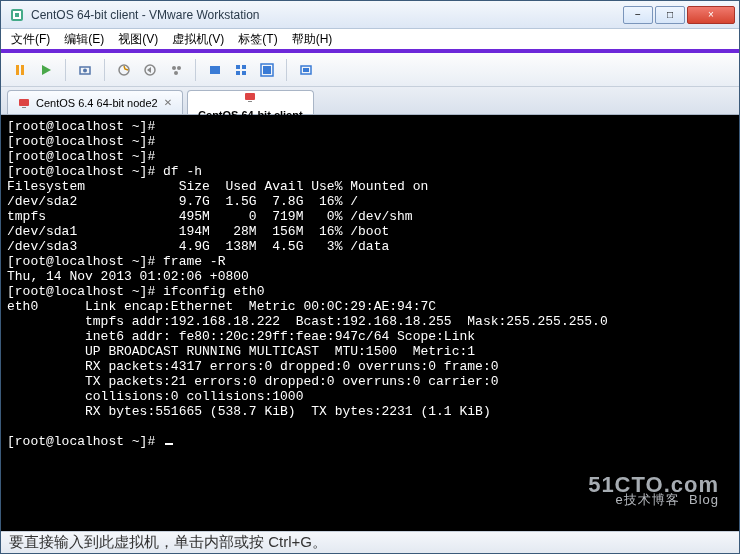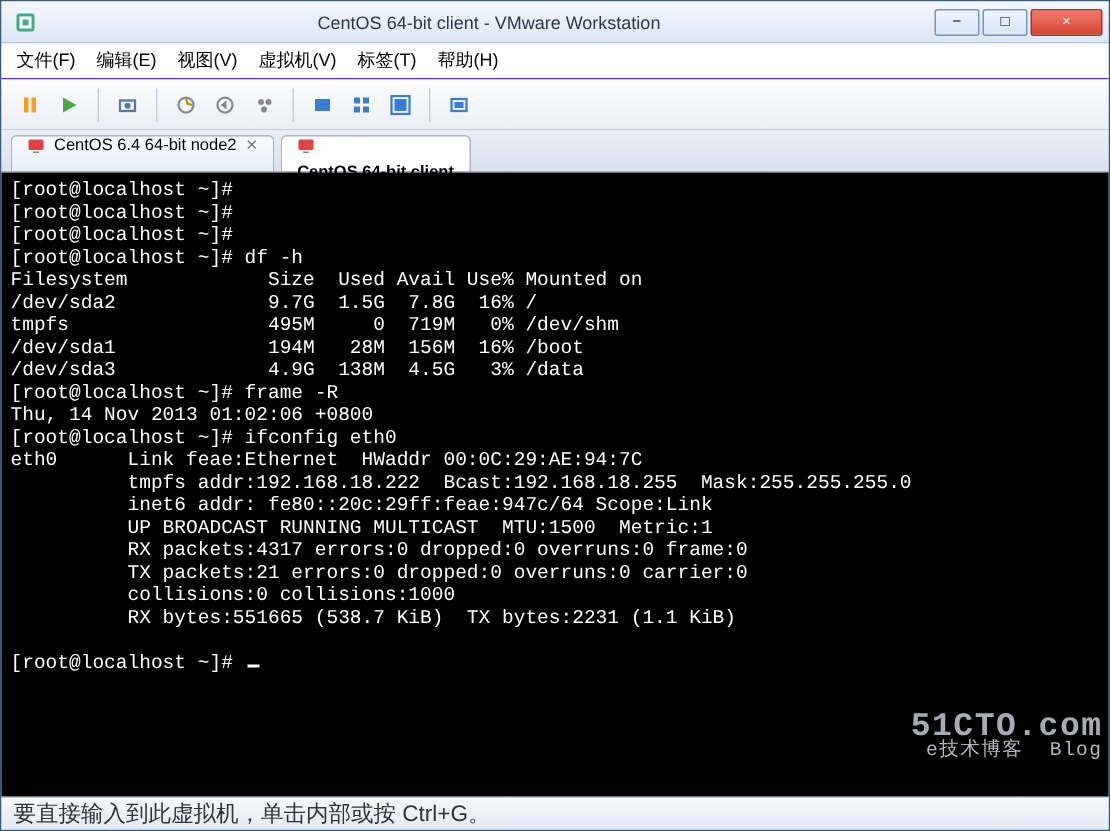--- a/index.html
+++ b/index.html
@@ -1,35 +1,35 @@
 <!DOCTYPE html>
 <html><head>
 <meta charset="utf-8">
 <style>
 * { margin: 0; padding: 0; box-sizing: border-box; }
 body { font-family: "Microsoft YaHei", Tahoma, sans-serif; font-size: 12px; background: #fff; }
 .window { width: 740px; height: 554px; border: 1px solid #3b5a7a; display: flex; flex-direction: column; }
-.titlebar { height: 28px; background: linear-gradient(#f3f7fc, #dde7f5); border-bottom: 1px solid #b7c7da; display: flex; align-items: center; padding: 0 4px 0 8px; text-align: center; }
+.titlebar { height: 28px; background: linear-gradient(#f3f7fc, #dde7f5); border-bottom: 1px solid #b7c7da; display: flex; align-items: center; padding: 0 4px 0 8px; }
 .titlebar .icon { width: 16px; height: 16px; margin-right: 6px; display:inline-flex;align-items:center;justify-content:center;}
 .titlebar .title { flex: 1; color: #2a3a4a; }
 .winbtns { display: flex; gap: 0; }
 .winbtn { width: 30px; height: 18px; border: 1px solid #7a95bb; border-radius: 2px; margin-left: 2px; display:flex;align-items:center;justify-content:center; background: linear-gradient(#eef5fe,#d7e6f9); font-size:10px; cursor:pointer;}
 .winbtn.close { width: 48px; background: linear-gradient(#f07a6e,#d64531); color:#fff; border-color:#a83328;}
-.menubar { height: 24px; background:#fff; border-bottom: 1px solid #6d28d9; display:flex; align-items:center; padding: 0 10px; gap: 14px; }
+.menubar { height: 24px; background:#fff; border-bottom: 4px solid #6d28d9; display:flex; align-items:center; padding: 0 10px; gap: 14px; }
 .menubar span { cursor:pointer; }
 .toolbar { height: 34px; background: linear-gradient(#fdfdfd,#e9eef5); border-bottom:1px solid #c6cfdb; display:flex; align-items:center; padding: 0 8px; gap:4px;}
 .tbtn { width:22px; height:22px; border:1px solid transparent; border-radius:2px; display:flex;align-items:center;justify-content:center; cursor:pointer;}
 .tsep{ width:1px; height:22px; background:#c6cfdb; margin:0 4px;}
 .tabbar { height:28px; background:linear-gradient(#eaeef5,#d9e1ec); border-bottom:1px solid #a9b5c6; display:flex; align-items:flex-end; padding:0 6px; gap:4px;}
-.tab { height:24px; padding:0 10px; background:linear-gradient(#fafcff,#e5edf7); border:1px solid #a9b5c6; border-bottom:none; border-radius:4px 4px 0 0; display:flex; gap:6px; font-size:11px; cursor:pointer;}
+.tab { height:24px; padding:0 10px; background:linear-gradient(#fafcff,#e5edf7); border:1px solid #a9b5c6; border-bottom:none; border-radius:4px 4px 0 0; display:flex; align-items:center; gap:6px; font-size:11px; cursor:pointer;}
 .tab.active{ background:#fff; font-weight:bold;flex-direction:column;}
 .tab .x{ color:#777; font-size:10px; }
 .terminal { flex:1; background:#000; color:#fff; font-family:"Courier New", monospace; font-size:13px; line-height:15px; padding:4px 6px; overflow:hidden; white-space:pre; position:relative;}
 .terminal .cursor{ display:inline-block; width:8px; height:2px; background:#fff; vertical-align:baseline; margin-left:2px;}
-.watermark{ position:absolute; right:4px; bottom:24px; color:#b9bfc6; font-size:22px; font-weight:bold; font-family:Liberation Mono, monospace; letter-spacing:1px; opacity:0.9; pointer-events:none;}
+.watermark{ position:absolute; right:20px; bottom:24px; color:#b9bfc6; font-size:22px; font-weight:bold; font-family:Liberation Sans, sans-serif; letter-spacing:1px; opacity:0.9; pointer-events:none;}
 .watermark small{ display:block; font-size:13px; font-weight:normal; text-align:right; color:#c8ccd2;}
 .statusbar{ height:22px; background:linear-gradient(#f5f7fb,#e3e9f1); border-top:1px solid #c6cfdb; display:flex; align-items:center; padding:0 8px; font-size:15px; color:#333;}
 .play{ color:#4aa84a;} .pause{color:#f2a020;}
 svg{display:block;}
 </style>
 </head>
 <body>
 
 <div class="window">
 
@@ -154,21 +154,21 @@
 <span>[root@localhost ~]# </span>
 <span>[root@localhost ~]# </span><span>df -h</span>
 <span>Filesystem            Size  Used Avail Use% Mounted on</span>
 <span>/dev/sda2             9.7G  1.5G  7.8G  16% /</span>
 <span>tmpfs                 495M     0  719M   0% /dev/shm</span>
 <span>/dev/sda1             194M   28M  156M  16% /boot</span>
 <span>/dev/sda3             4.9G  138M  4.5G   3% /data</span>
 <span>[root@localhost ~]# </span><span>frame -R</span>
 <span>Thu, 14 Nov 2013 01:02:06 +0800</span>
 <span>[root@localhost ~]# </span><span>ifconfig eth0</span>
-<span>eth0      Link feae:Ethernet  HWaddr 00:0C:29:AE:94:7C</span>
+<span>eth0      Link encap:Ethernet  Metric 00:0C:29:AE:94:7C</span>
 <span>          tmpfs addr:192.168.18.222  Bcast:192.168.18.255  Mask:255.255.255.0</span>
 <span>          inet6 addr: fe80::20c:29ff:feae:947c/64 Scope:Link</span>
 <span>          UP BROADCAST RUNNING MULTICAST  MTU:1500  Metric:1</span>
 <span>          RX packets:4317 errors:0 dropped:0 overruns:0 frame:0</span>
 <span>          TX packets:21 errors:0 dropped:0 overruns:0 carrier:0</span>
 <span>          collisions:0 collisions:1000</span>
 <span>          RX bytes:551665 (538.7 KiB)  TX bytes:2231 (1.1 KiB)</span>
 
 <span>[root@localhost ~]# </span><span class="cursor"></span>
 <div class="watermark"><span>51CTO.com</span><small>e技术博客  Blog</small></div></div>

